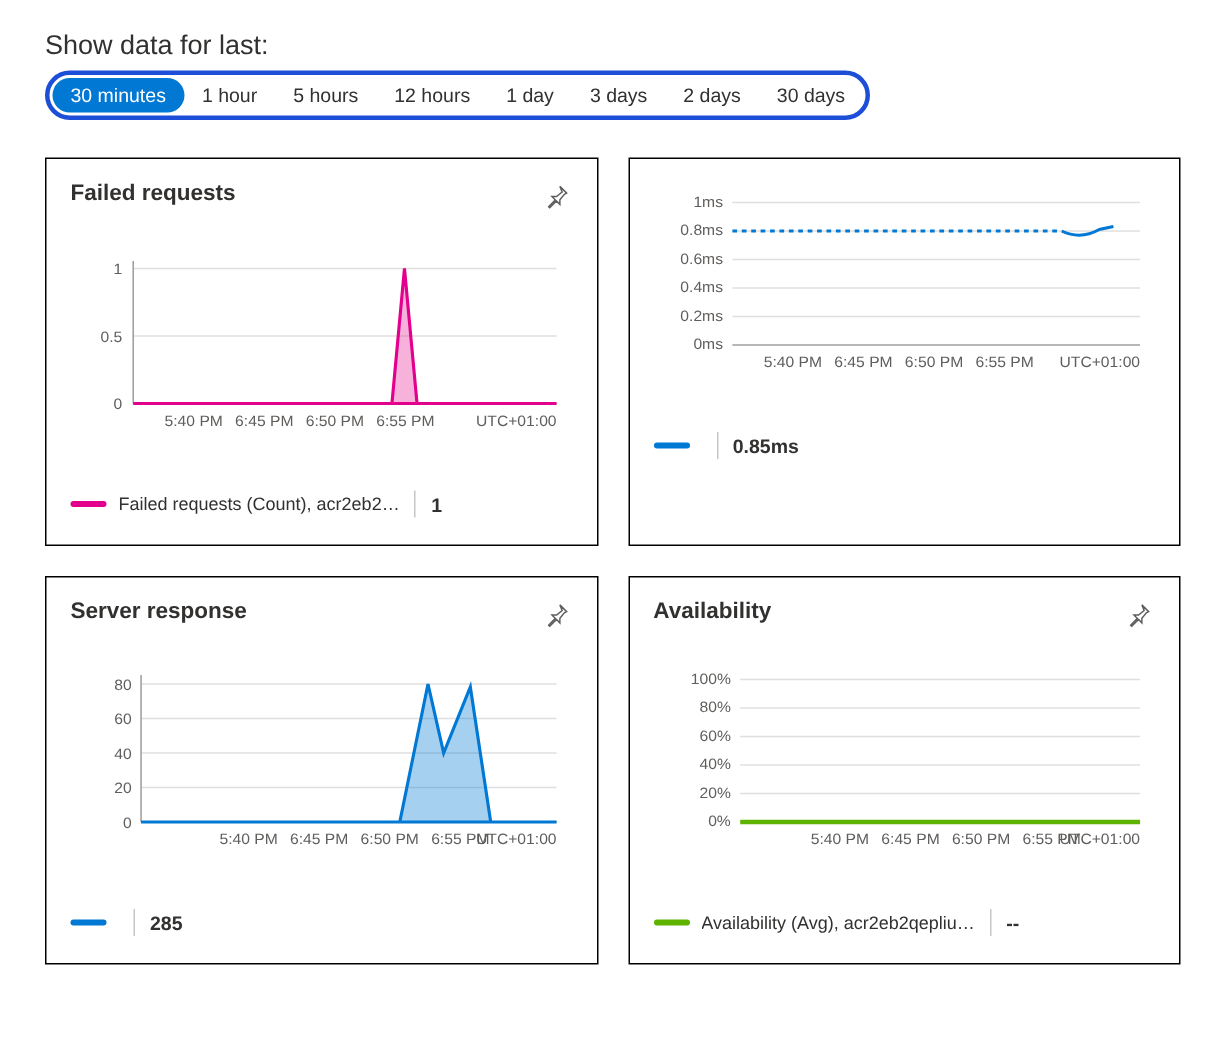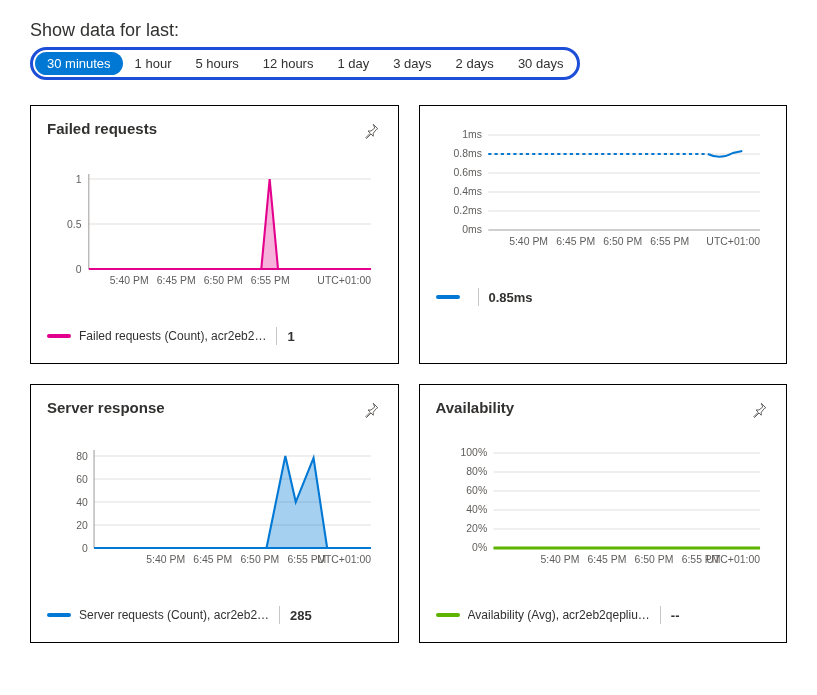--- a/index.html
+++ b/index.html
@@ -134,21 +134,20 @@
         <path d="M 45 110 L 210 110 L 228 18 L 238 64 L 255 20 L 268 110 L 310 110 Z" fill="#0078d4" fill-opacity="0.35" stroke="#0078d4" stroke-width="2"></path>
         <text class="axis-text" x="95" y="125">5:40 PM</text>
         <text class="axis-text" x="140" y="125">6:45 PM</text>
         <text class="axis-text" x="185" y="125">6:50 PM</text>
         <text class="axis-text" x="230" y="125">6:55 PM</text>
         <text class="axis-text" x="310" y="125" text-anchor="end">UTC+01:00</text>
       </svg>
     </div>
     <div class="legend">
       <div class="legend-line" style="background:#0078d4"></div>
-      <div class="legend-text">Server requests (Count), acr2eb2…</div>
       <div class="legend-sep"></div>
       <div class="legend-val">285</div>
     </div>
   </div>
 
   <div class="tile">
     <div class="tile-header">
       <div class="tile-title">Availability</div>
       <div class="pin-btn">
         <svg viewBox="0 0 24 24">

